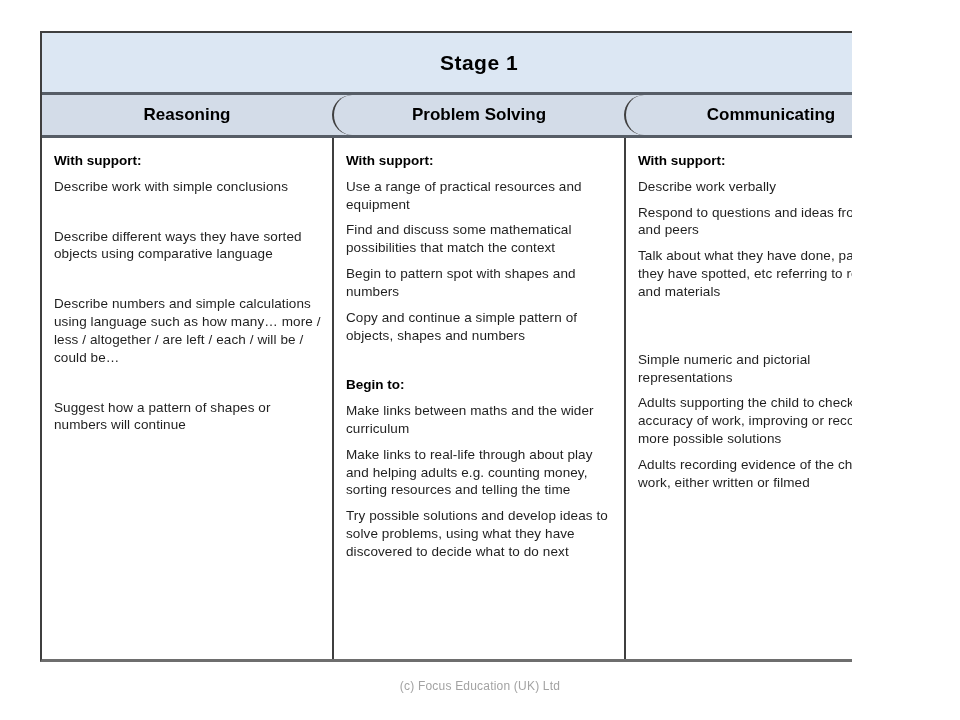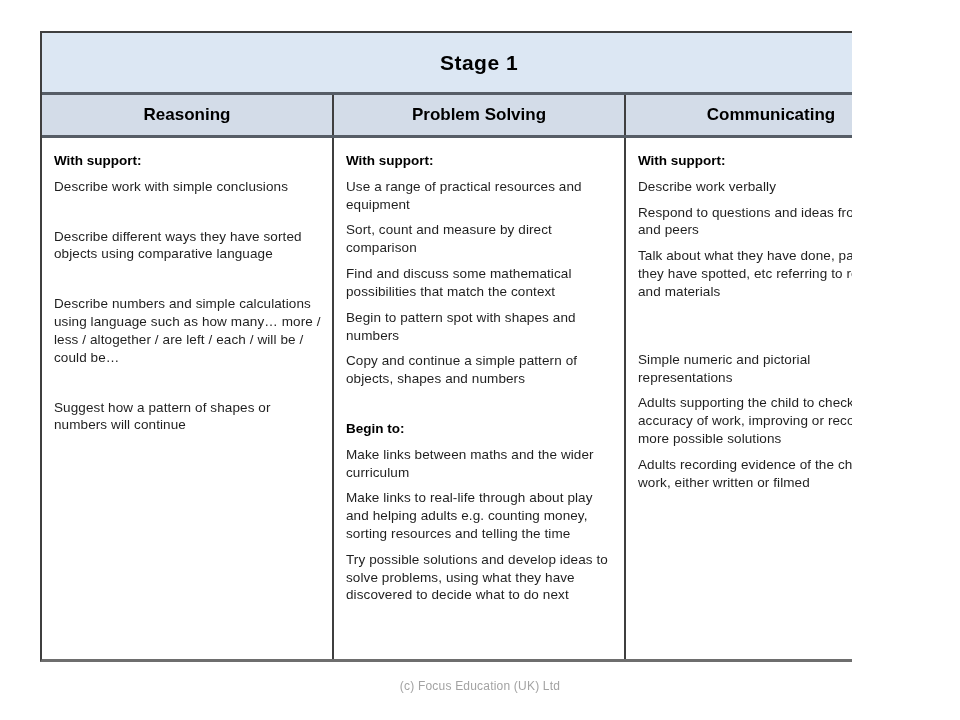--- a/index.html
+++ b/index.html
@@ -54,20 +54,21 @@
     display: flex;
   }
   .header-cell {
     flex: 1 1 0;
     display: flex;
     align-items: center;
     justify-content: center;
     font-size: 17px;
     font-weight: bold;
     color: #000000;
+    border-radius: 20px;
   }
   .header-cell + .header-cell {
     border-left: 2px solid #3f3f3f;
   }
   .body-row {
     flex: 1 1 auto;
     display: flex;
     background: #ffffff;
   }
   .body-cell {
@@ -146,21 +147,20 @@
         <p class="bold-label">With support:</p>
         <p class="para sp-after">Describe work with simple conclusions</p>
         <p class="para sp-after">Describe different ways they have sorted objects using comparative language</p>
         <p class="para sp-after">Describe numbers and simple calculations using language such as how many… more / less / altogether / are left / each / will be / could be…</p>
         <p class="para">Suggest how a pattern of shapes or numbers will continue</p>
       </div>
 
       <div class="body-cell">
         <p class="bold-label">With support:</p>
         <p class="para">Use a range of practical resources and equipment</p>
-        <p class="para">Sort, count and measure by direct comparison</p>
         <p class="para">Find and discuss some mathematical possibilities that match the context</p>
         <p class="para">Begin to pattern spot with shapes and numbers</p>
         <p class="para sp-after">Copy and continue a simple pattern of objects, shapes and numbers</p>
         <p class="bold-label">Begin to:</p>
         <p class="para">Make links between maths and the wider curriculum</p>
         <p class="para">Make links to real-life through about play and helping adults e.g. counting money, sorting resources and telling the time</p>
         <p class="para">Try possible solutions and develop ideas to solve problems, using what they have discovered to decide what to do next</p>
       </div>
 
       <div class="body-cell">

